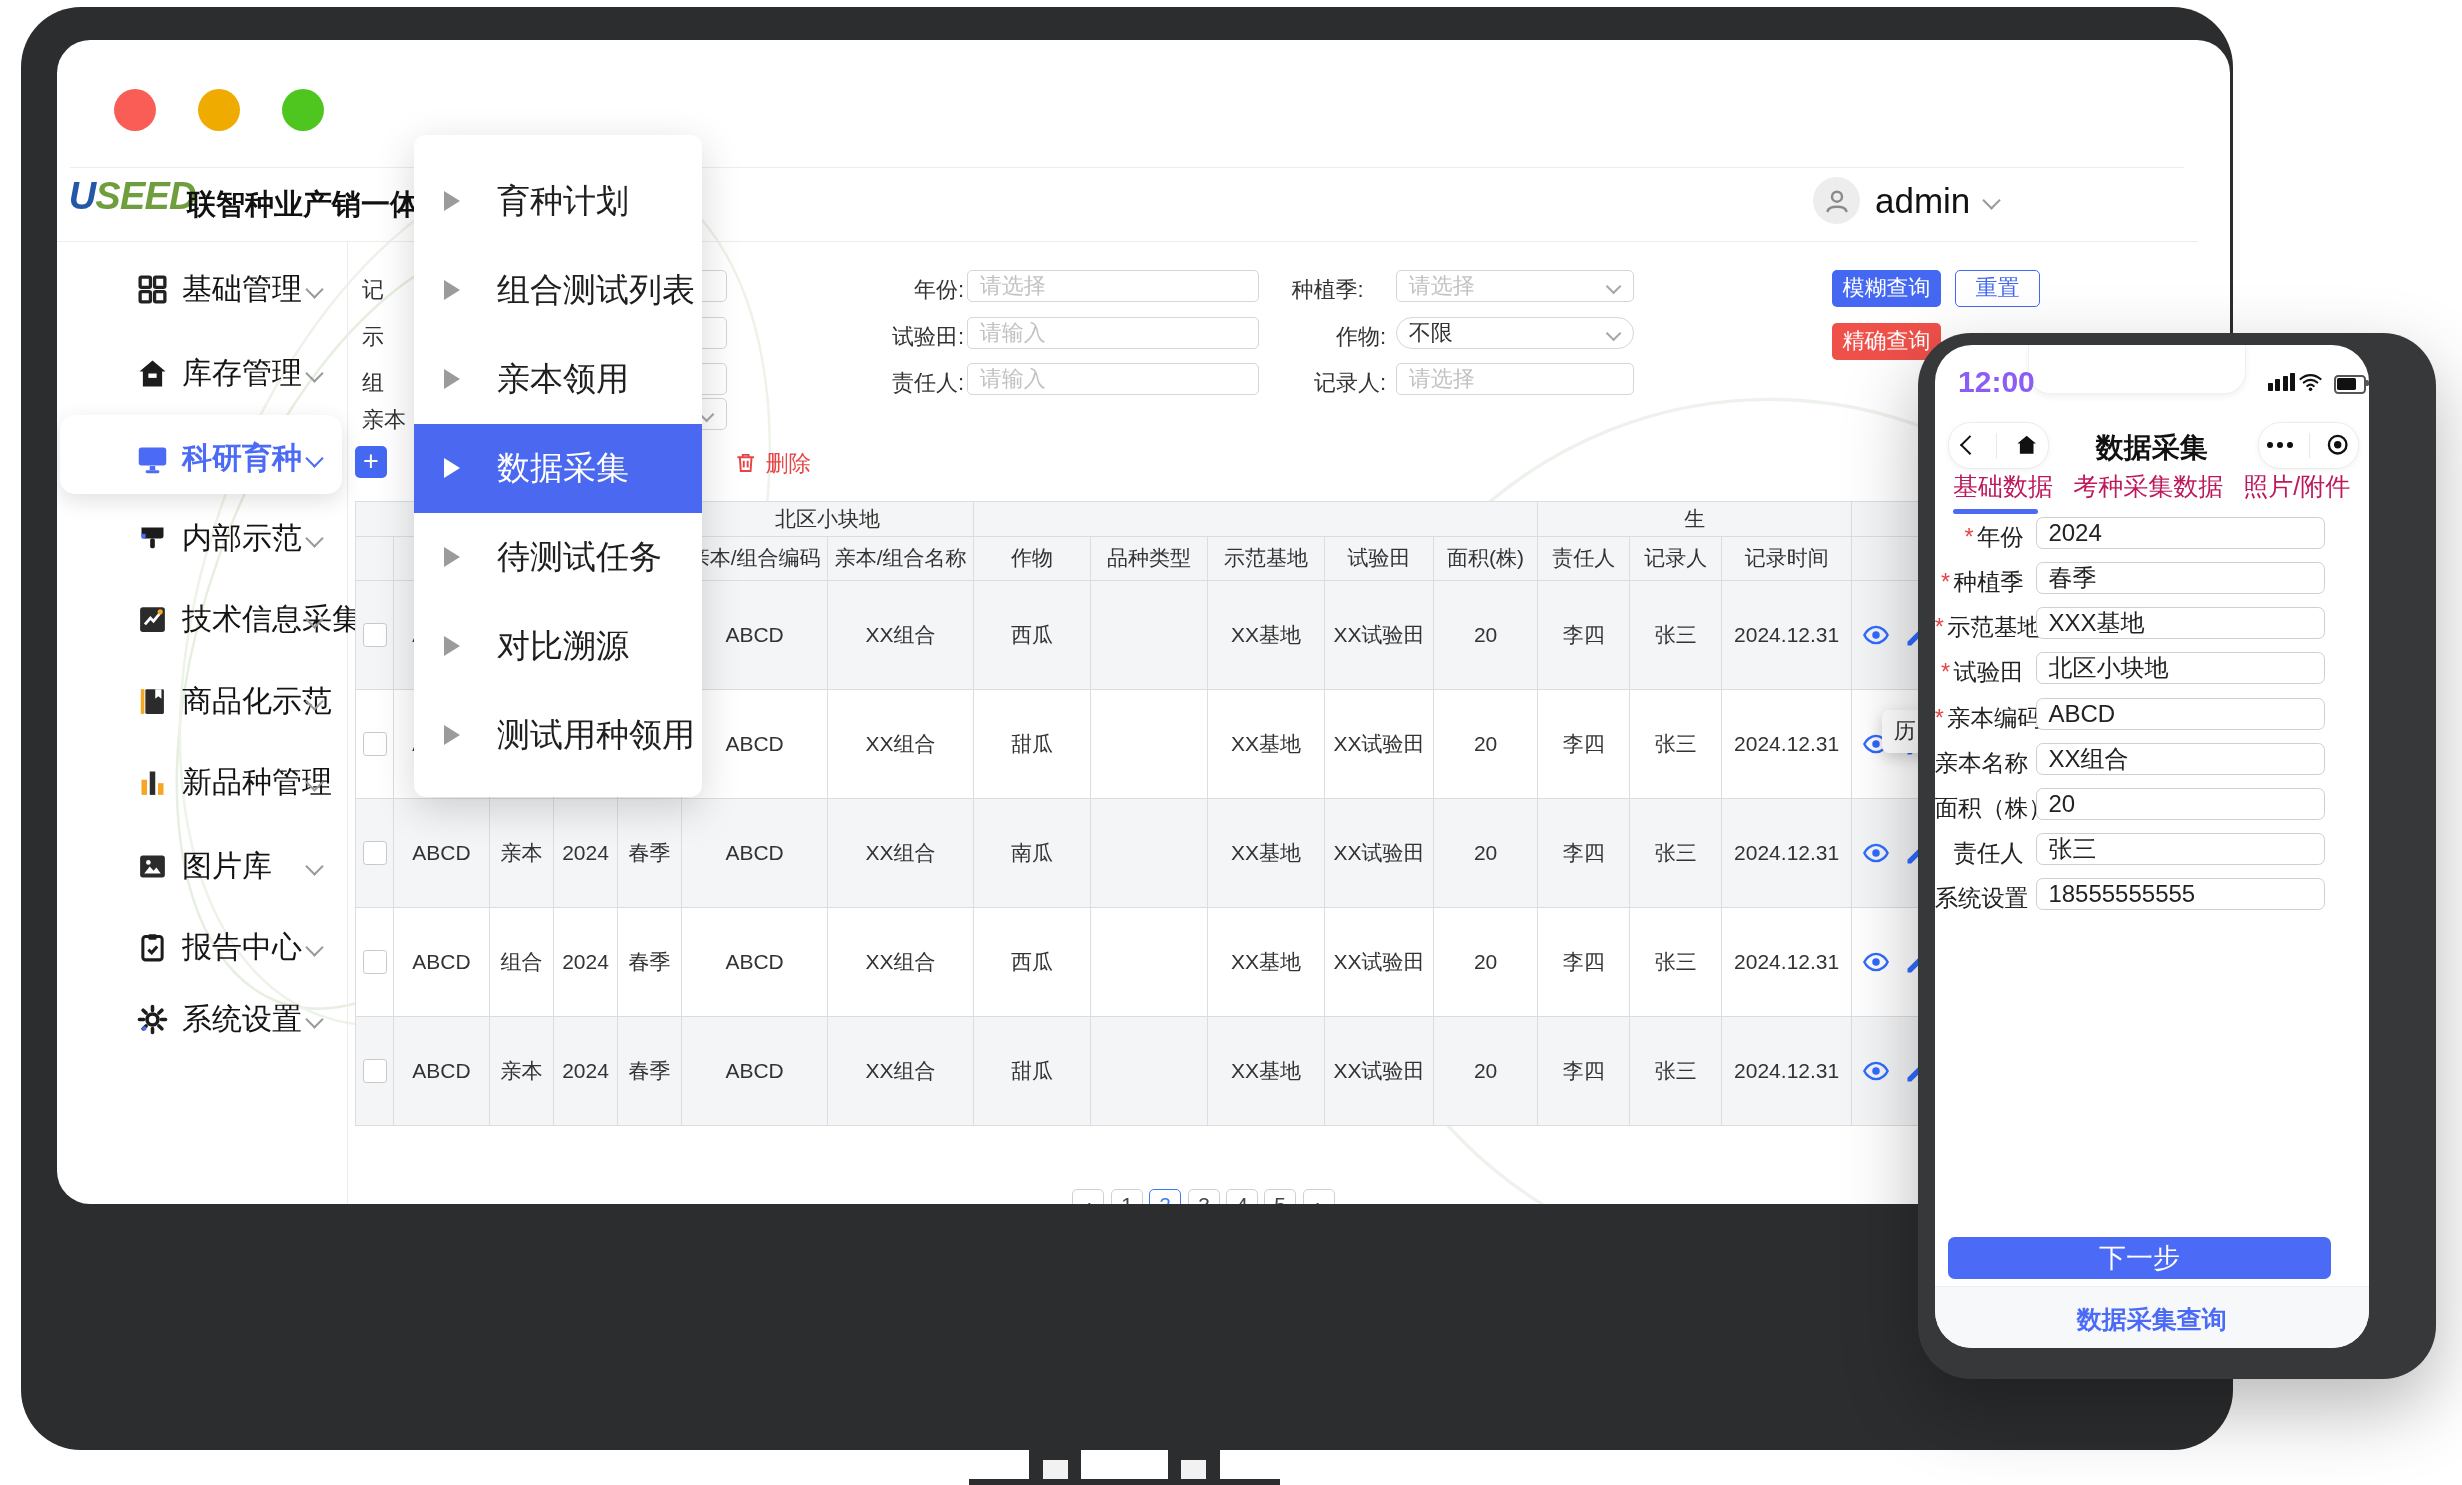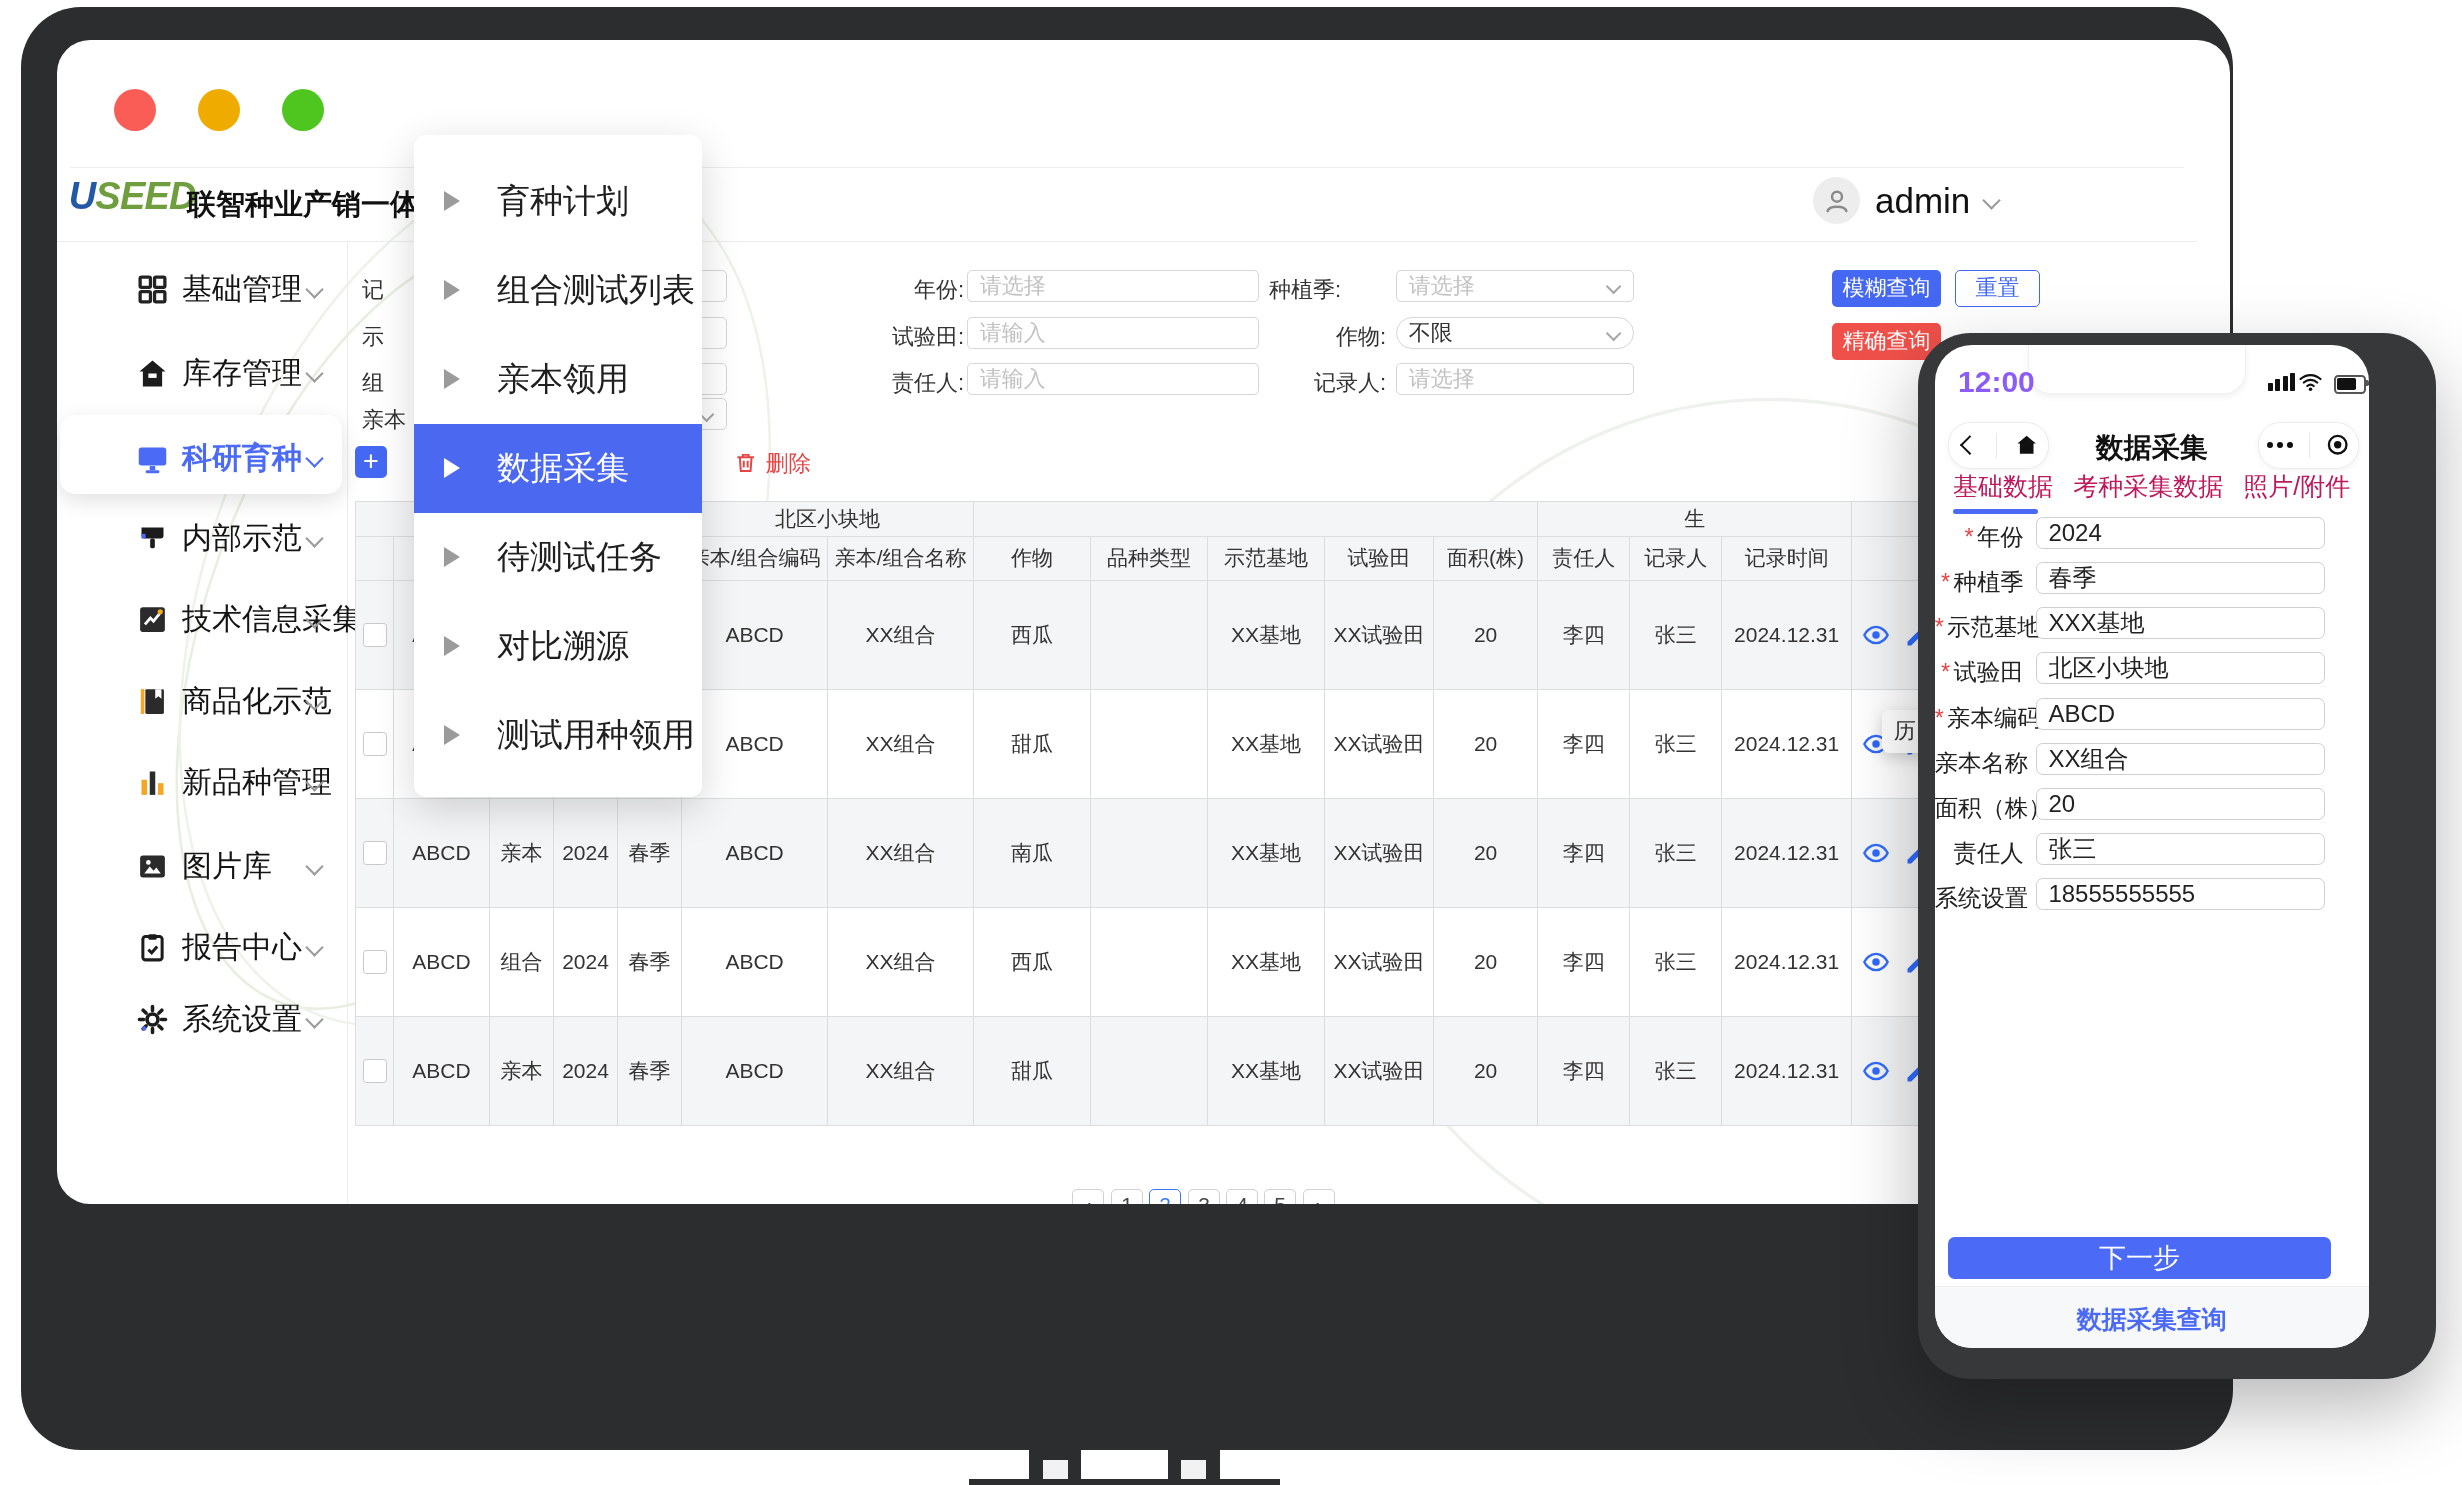--- a/index.html
+++ b/index.html
@@ -267,21 +267,21 @@
         </div>
       <div class="flabel" style="left:790px;top:282px;width:117px;text-align:right;">试验田:</div>
       <div class="ipt" style="left:910px;top:277px;width:292px;">
           <span class="ph">请输入</span>
         </div>
       <div class="flabel" style="left:790px;top:328px;width:117px;text-align:right;">责任人:</div>
       <div class="ipt" style="left:910px;top:323px;width:292px;">
           <span class="ph">请输入</span>
         </div>
 
-      <div class="flabel" style="left:1212px;top:235px;width:117px;text-align:left;">种植季:</div>
+      <div class="flabel" style="left:1212px;top:235px;width:117px;text-align:center;">种植季:</div>
       <div class="ipt" style="left:1339px;top:230px;width:238px;">
           <span class="ph">请选择</span>
           <span class="dchev"></span>
         </div>
       <div class="flabel" style="left:1212px;top:282px;width:117px;text-align:right;">作物:</div>
       <div class="ipt" style="left:1339px;top:277px;width:238px;border-radius:16px;">
           <span class="val">不限</span>
           <span class="dchev"></span>
         </div>
       <div class="flabel" style="left:1212px;top:328px;width:117px;text-align:right;">记录人:</div>

